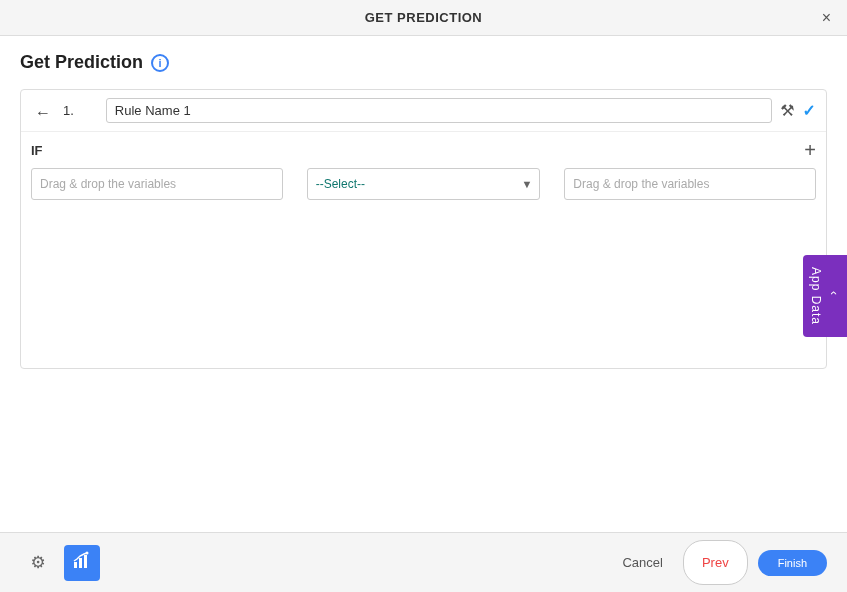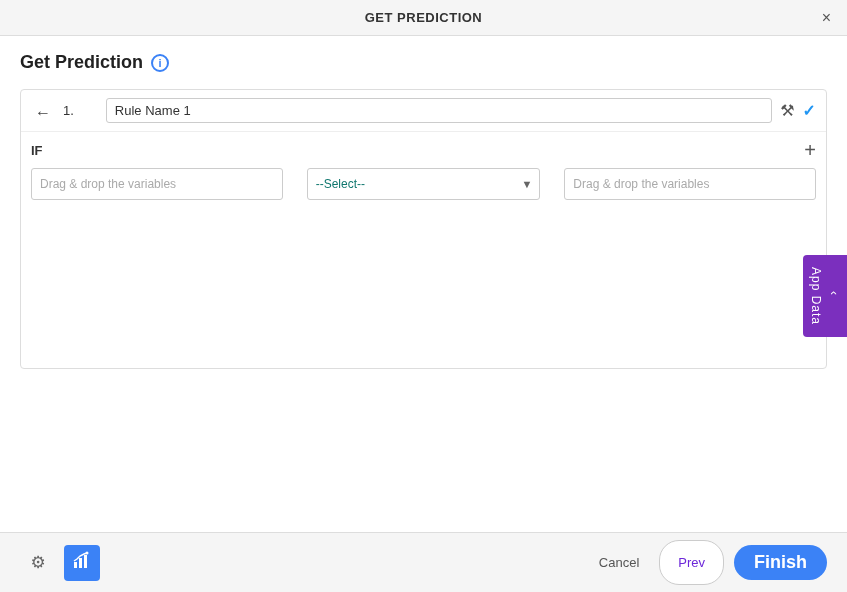--- a/index.html
+++ b/index.html
@@ -278,32 +278,32 @@
       font-size: 13px;
       color: #555;
       padding: 6px 10px;
     }
     .prev-btn {
       background: #fff;
       border: 1px solid #ccc;
       border-radius: 20px;
       padding: 14px 18px;
       font-size: 13px;
-      color: #6d28d9;
+      color: #ef4444;
       cursor: pointer;
     }
     .finish-btn {
       background: #3b82f6;
       border: none;
       border-radius: 20px;
       padding: 7px 20px;
-      font-size: 18px;
+      font-size: 11px;
       color: #fff;
       cursor: pointer;
-      font-weight: 700;
+      font-weight: 400;
     }
     .empty-area {
       flex: 1;
       min-height: 160px;
     }
   </style>
 </head>
 <body>
 
 <div class="modal-wrapper">

